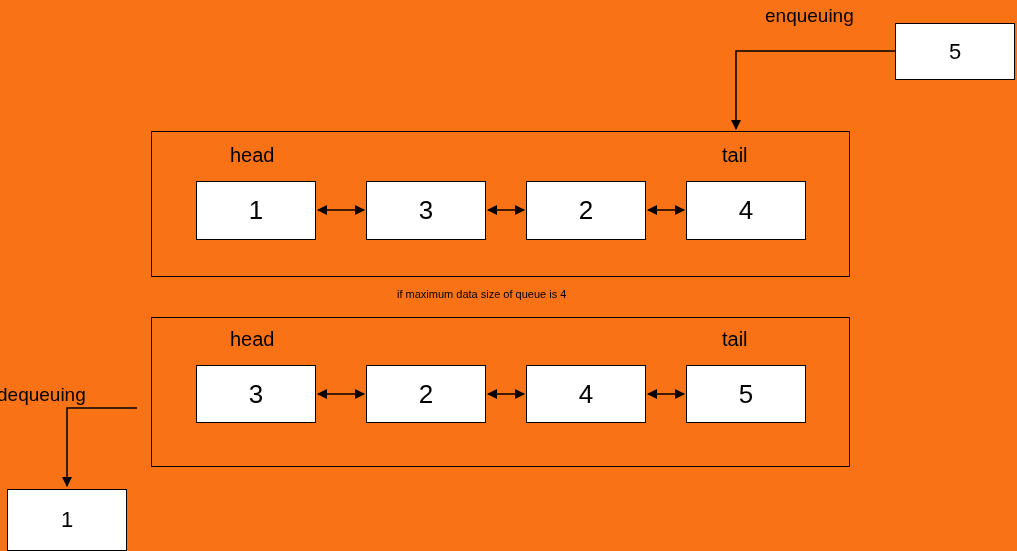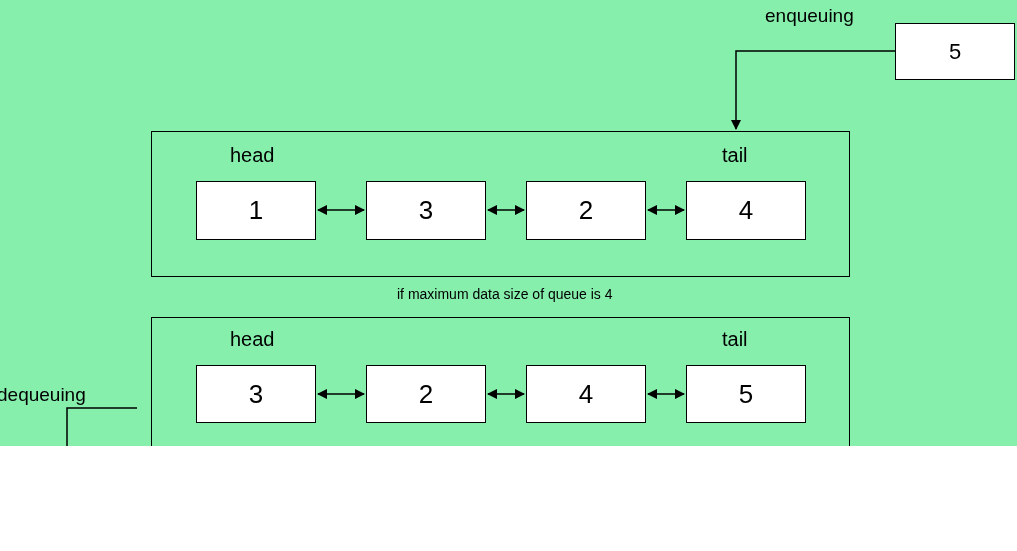--- a/index.html
+++ b/index.html
@@ -4,22 +4,22 @@
 <title>Queue enqueue dequeue diagram</title>
 <style>
   html, body {
     margin: 0;
     padding: 0;
     background: #ffffff;
   }
   #canvas {
     position: relative;
     width: 1017px;
-    height: 446px;
-    background: #86efac;
+    height: 551px;
+    background: #f97316;
     overflow: hidden;
     font-family: "Liberation Sans", sans-serif;
     color: #000000;
   }
   svg.layer {
     position: absolute;
     left: 0;
     top: 0;
     width: 1017px;
     height: 551px;
@@ -33,21 +33,21 @@
   }
   .lbl-op {
     font-size: 19px;
     line-height: 22px;
   }
   .lbl-ht {
     font-size: 20px;
     line-height: 19px;
   }
   .lbl-caption {
-    font-size: 14px;
+    font-size: 11px;
     line-height: 14px;
   }
   .node {
     position: absolute;
     box-sizing: border-box;
     border: 1.4px solid #000000;
     background: #ffffff;
     display: flex;
     align-items: center;
     justify-content: center;

